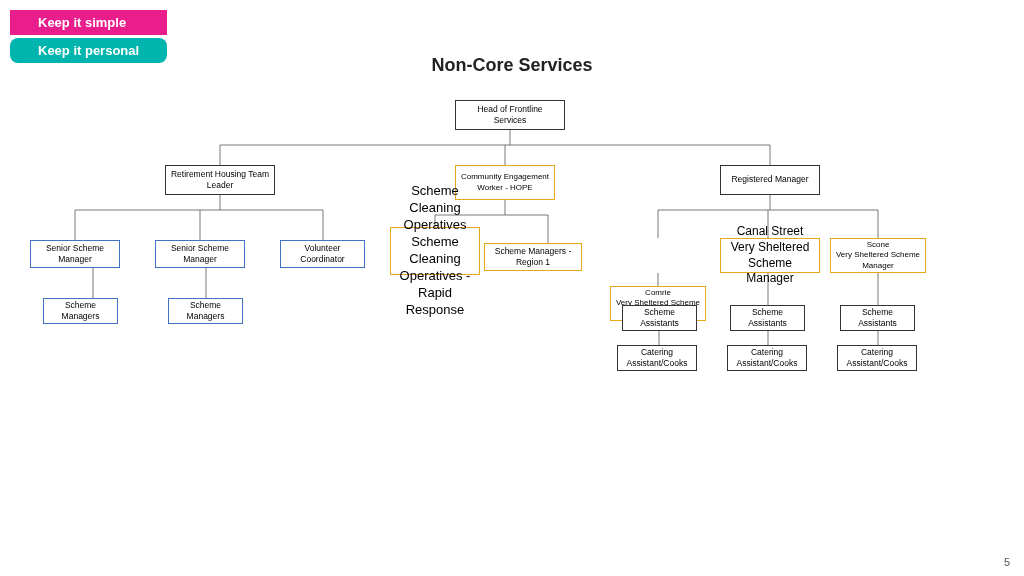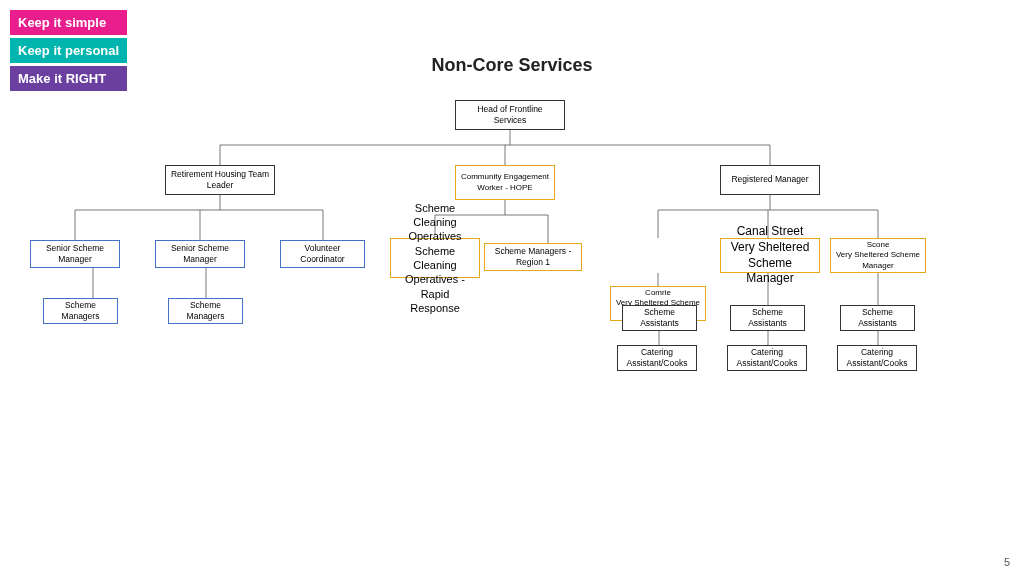--- a/index.html
+++ b/index.html
@@ -15,27 +15,27 @@
     
     .logo-area {
       position: absolute;
       top: 10px;
       left: 10px;
       display: flex;
       flex-direction: column;
       gap: 3px;
     }
     .logo-line {
-      padding: 5px 8px;
+      padding: 5px 28px;
       font-size: 13px;
       font-weight: bold;
       color: #fff;
     }
     .logo-pink { background: #e91e8c; }
-    .logo-teal { background: #00b5ad; }
+    .logo-teal { background: #00b5ad; border-radius: 8px; }
     .logo-purple { background: #6b3fa0; }
 
     
     .page-title {
       position: absolute;
       top: 55px;
       left: 0; right: 0;
       text-align: center;
       font-size: 18px;
       font-weight: bold;
@@ -83,21 +83,20 @@
       font-size: 11px;
       color: #555;
     }
   </style>
 </head>
 <body>
 
 <div class="logo-area">
   <div class="logo-line logo-pink">Keep it simple</div>
   <div class="logo-line logo-teal">Keep it personal</div>
-  <div class="logo-line logo-purple">Make it RIGHT</div>
 </div>
 
 <div class="page-title">Non-Core Services</div>
 
 <div class="chart-area">
   <svg class="chart-svg">
 
     <line x1="510" y1="40" x2="510" y2="55" stroke="#555" stroke-width="0.8"></line>
     <line x1="220" y1="55" x2="770" y2="55" stroke="#555" stroke-width="0.8"></line>
     <line x1="220" y1="55" x2="220" y2="75" stroke="#555" stroke-width="0.8"></line>
@@ -154,21 +153,21 @@
   <div class="box blue-border" style="left:30px;top:150px;width:90px;height:28px;">
     <span>Senior Scheme Manager</span>
   </div>
   <div class="box blue-border" style="left:155px;top:150px;width:90px;height:28px;">
     <span>Senior Scheme Manager</span>
   </div>
   <div class="box blue-border" style="left:280px;top:150px;width:85px;height:28px;">
     <span>Volunteer Coordinator</span>
   </div>
 
-  <div class="box yellow-border" style="left:390px;top:148px;width:90px;height:40px;font-size:11px;">
+  <div class="box yellow-border" style="left:390px;top:137px;width:90px;height:48px;font-size:13px;">
     <span>Scheme Cleaning<br>Operatives<br>Scheme Cleaning<br>Operatives - Rapid<br>Response</span>
   </div>
   <div class="box yellow-border" style="left:484px;top:153px;width:98px;height:28px;">
     <span>Scheme Managers - Region 1</span>
   </div>
 
   <div class="box blue-border" style="left:43px;top:208px;width:75px;height:26px;">
     <span>Scheme Managers</span>
   </div>
   <div class="box blue-border" style="left:168px;top:208px;width:75px;height:26px;">

